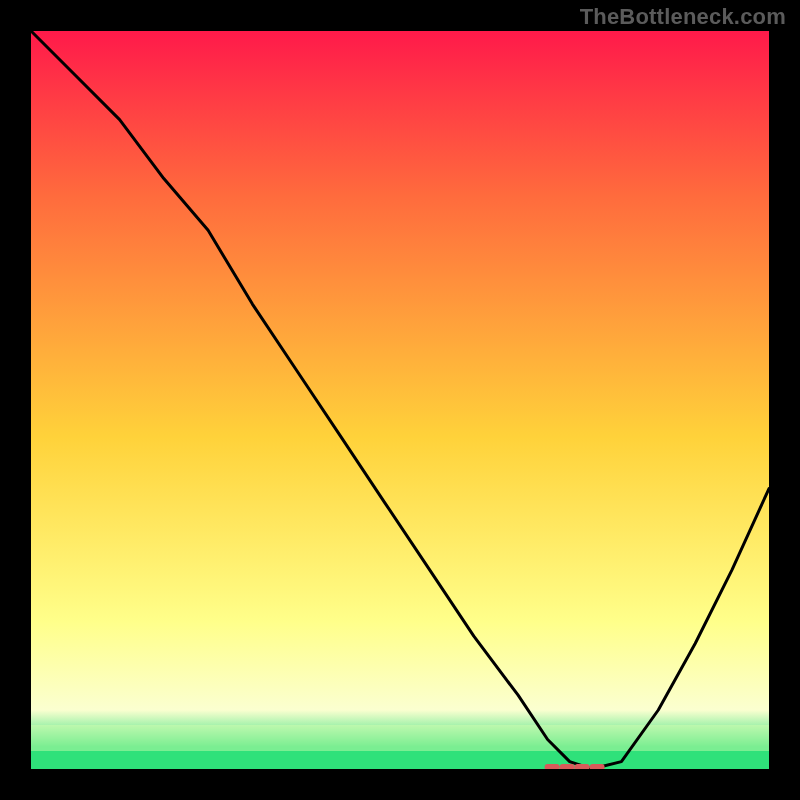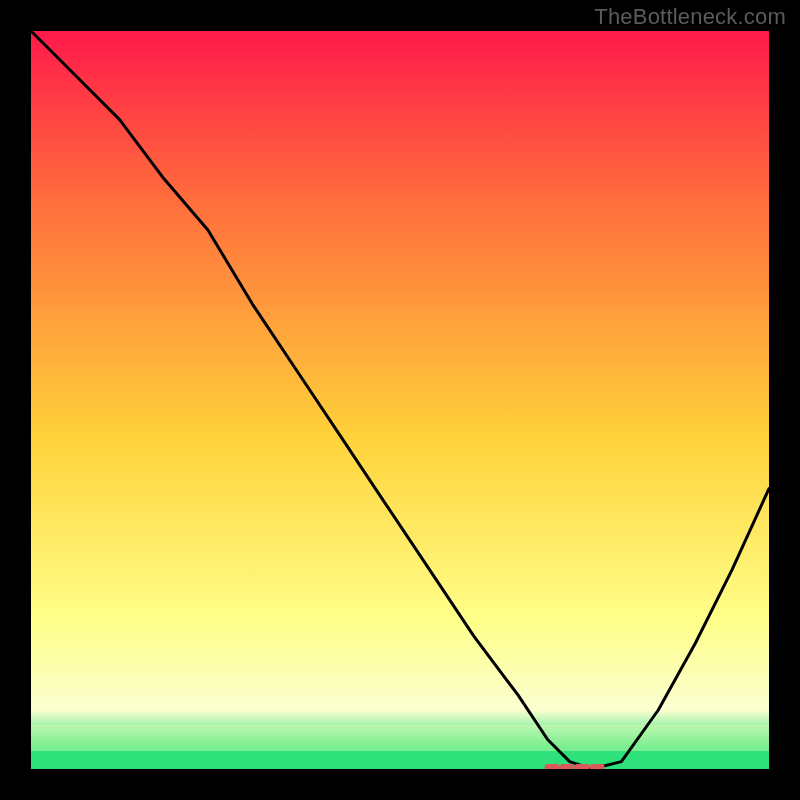--- a/index.html
+++ b/index.html
@@ -9,21 +9,21 @@
     width: 800px;
     height: 800px;
     background: #000;
   }
   .watermark {
     position: absolute;
     top: 4px;
     right: 14px;
     font-family: Arial, Helvetica, sans-serif;
     font-size: 22px;
-    font-weight: normal;
+    font-weight: bold;
     color: #5b5b5b;
     letter-spacing: 0.2px;
   }
   .plot {
     position: absolute;
     left: 31px;
     top: 31px;
     width: 738px;
     height: 738px;
   }

